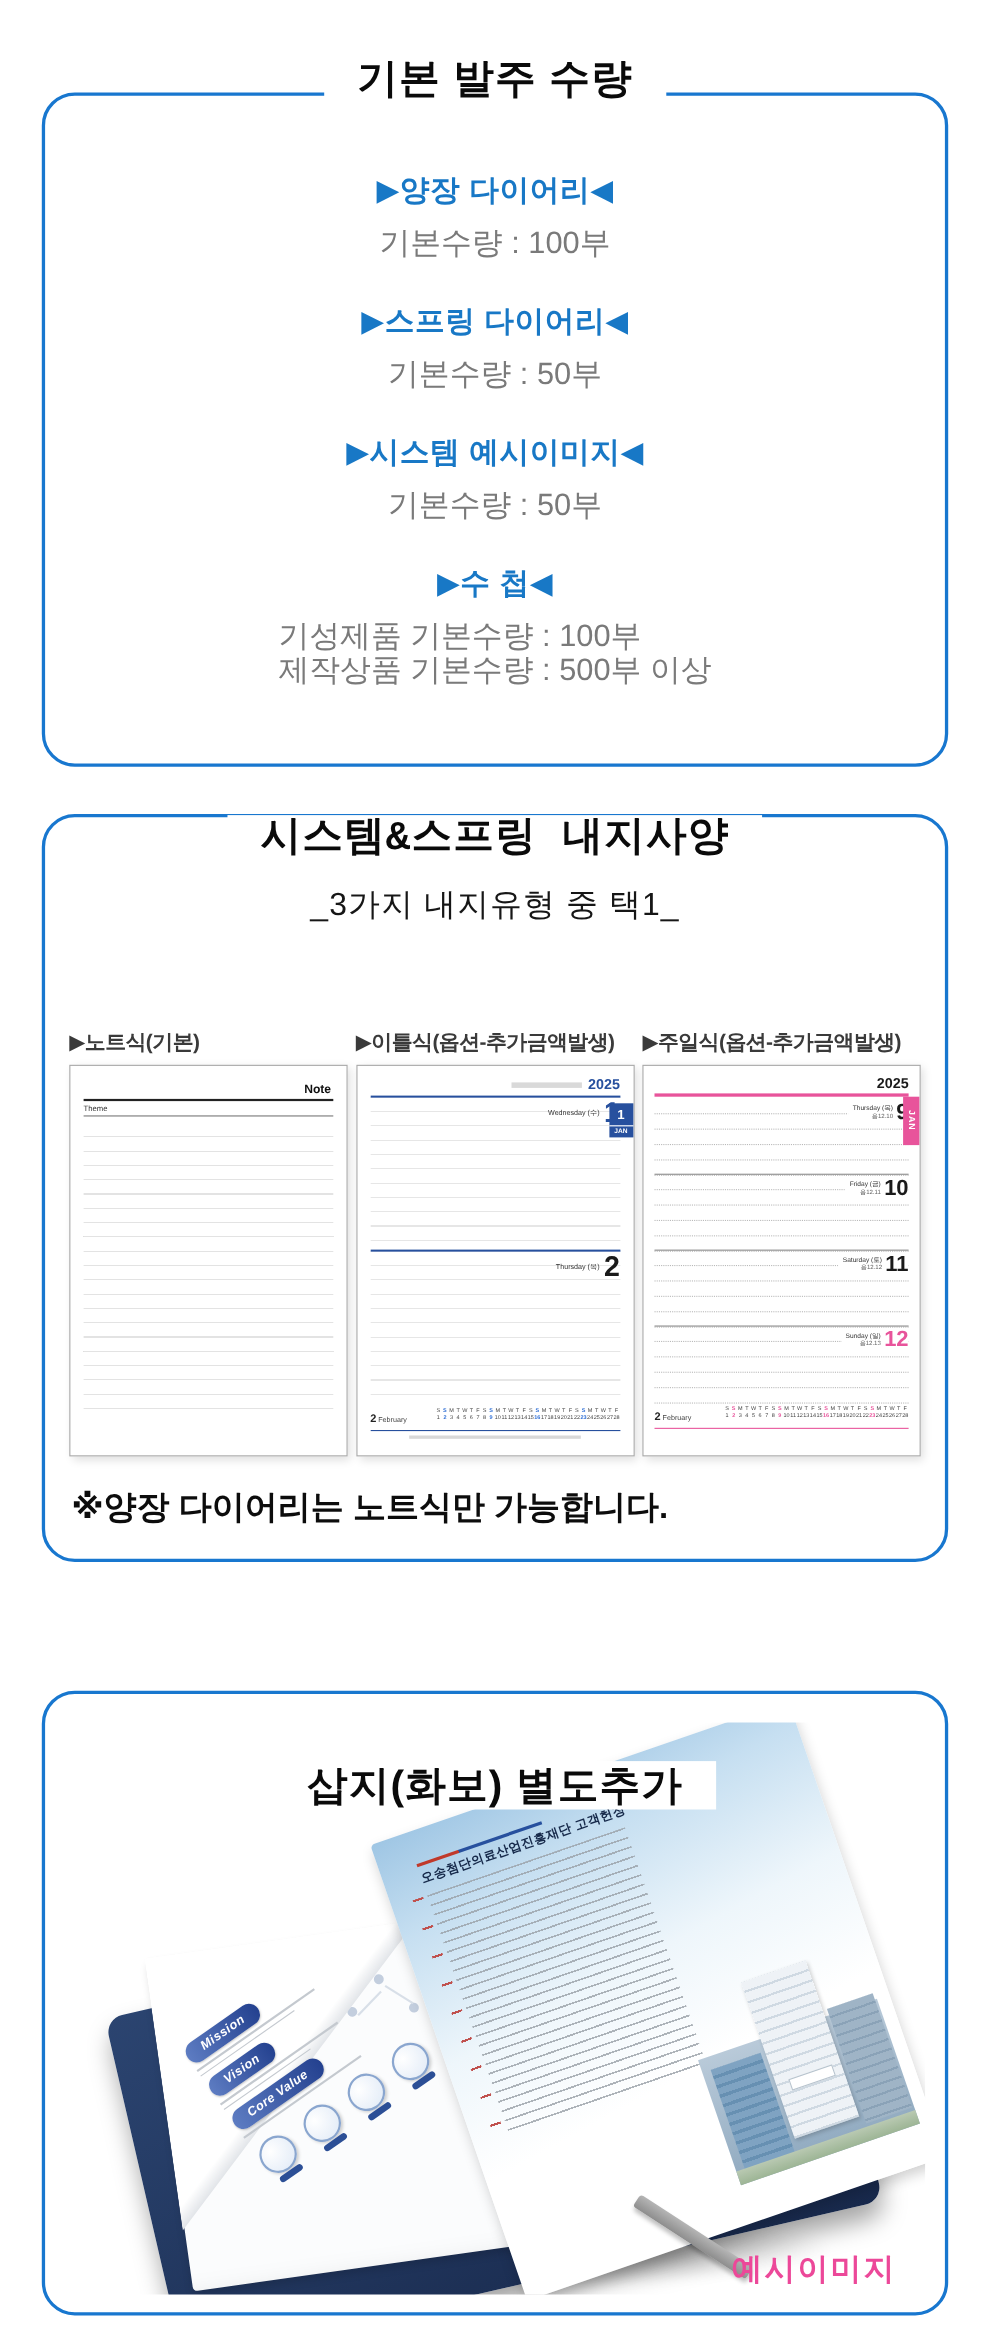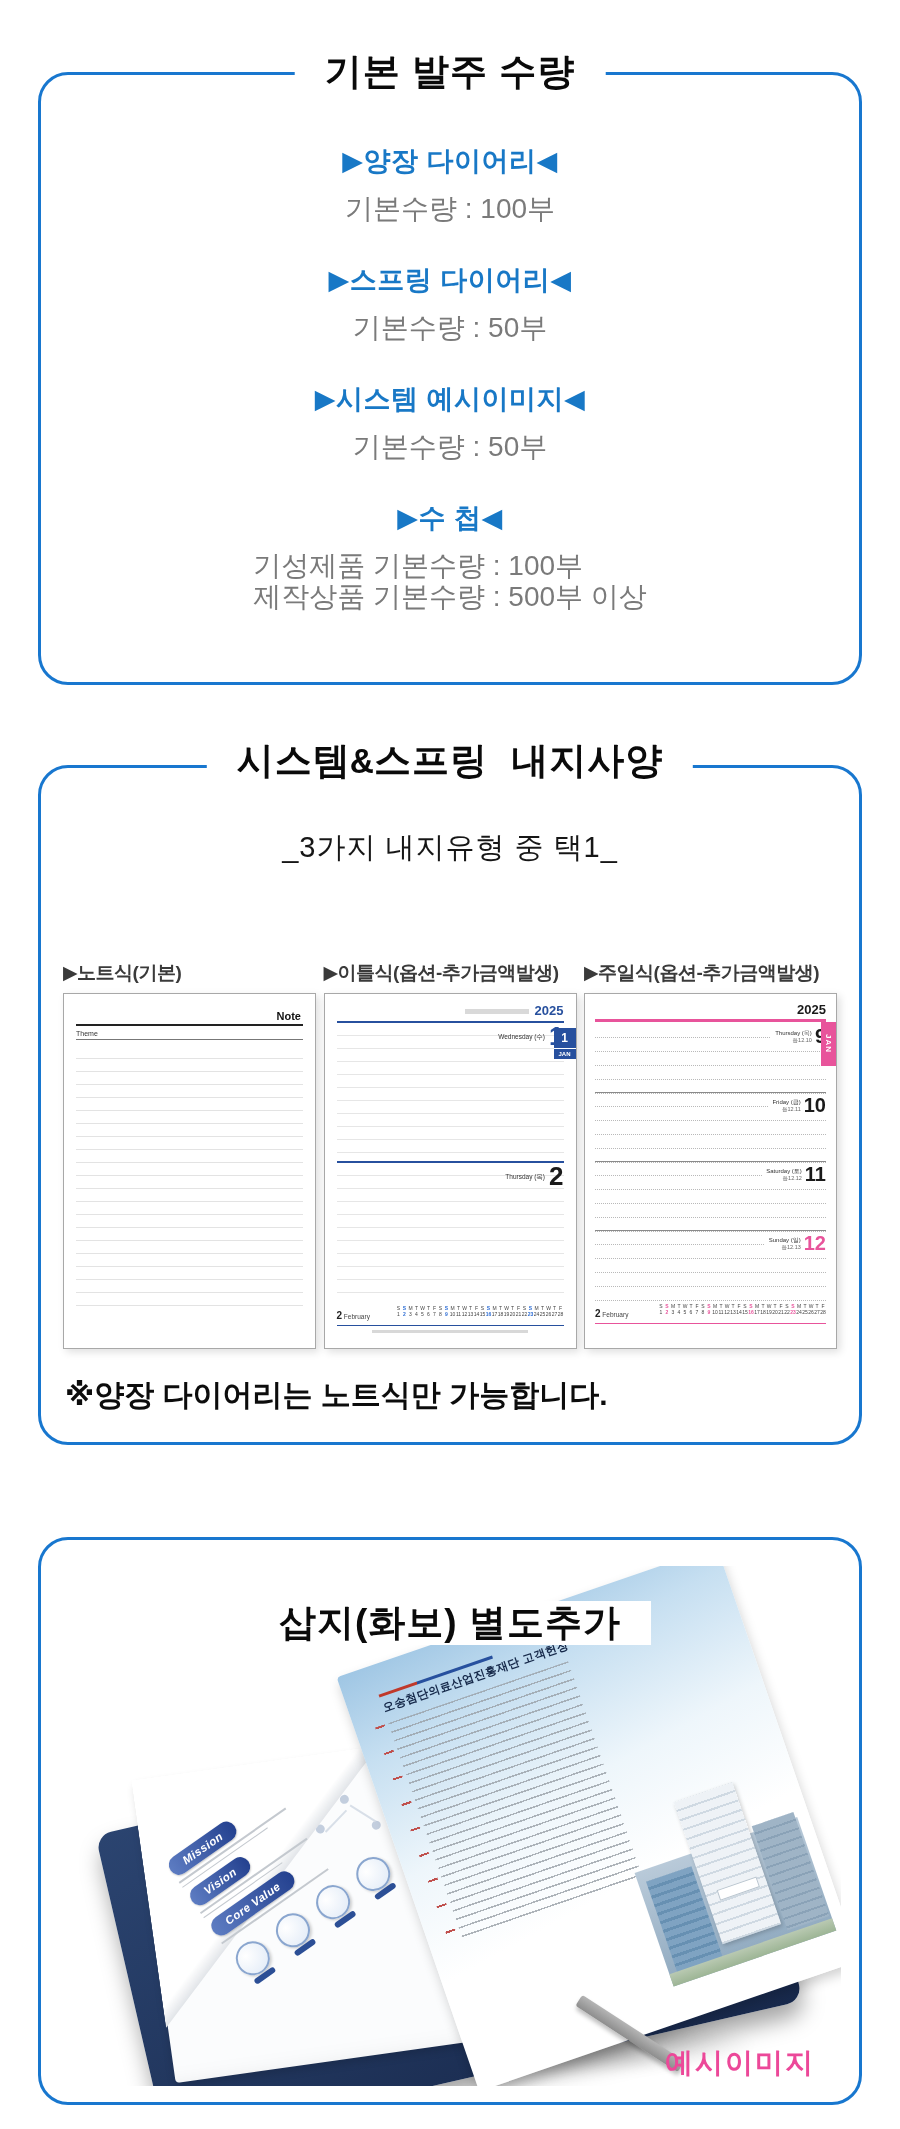--- a/index.html
+++ b/index.html
@@ -2,22 +2,22 @@
 <html><head>
 <meta charset="utf-8">
 <style>
   html,body{margin:0;padding:0;background:#ffffff;}
   #page{position:relative;width:900px;height:2129px;background:#fff;overflow:hidden;
         font-family:"Liberation Sans","DejaVu Sans",sans-serif;color:#111;}
 
   
   .outline-box{position:absolute;left:38px;width:824px;box-sizing:border-box;
                border:3px solid #1877cf;border-radius:30px;background:#fff;}
-  #box1{top:72px;height:613px;}
-  #box2{top:765px;height:680px;padding-left:40px;}
+  #box1{top:84px;height:613px;}
+  #box2{top:740px;height:680px;padding-left:40px;}
   #box3{top:1537px;height:568px;}
   .sec-title{position:absolute;left:50%;transform:translateX(-50%);z-index:3;
              background:#fff;padding:0 30px;font-size:37px;line-height:44px;font-weight:900;
              color:#0a0a0a;white-space:nowrap;letter-spacing:1px;}
   #title1{top:50px;} #title2{top:741px;font-family:Liberation Mono, monospace;} #title3{top:1601px;}
 
   
   .qty-content{position:absolute;inset:0;text-align:center;padding-top:50px;box-sizing:border-box;}
   .qty-group{margin-top:38px;}
   .qty-group:first-child{margin-top:18px;}

